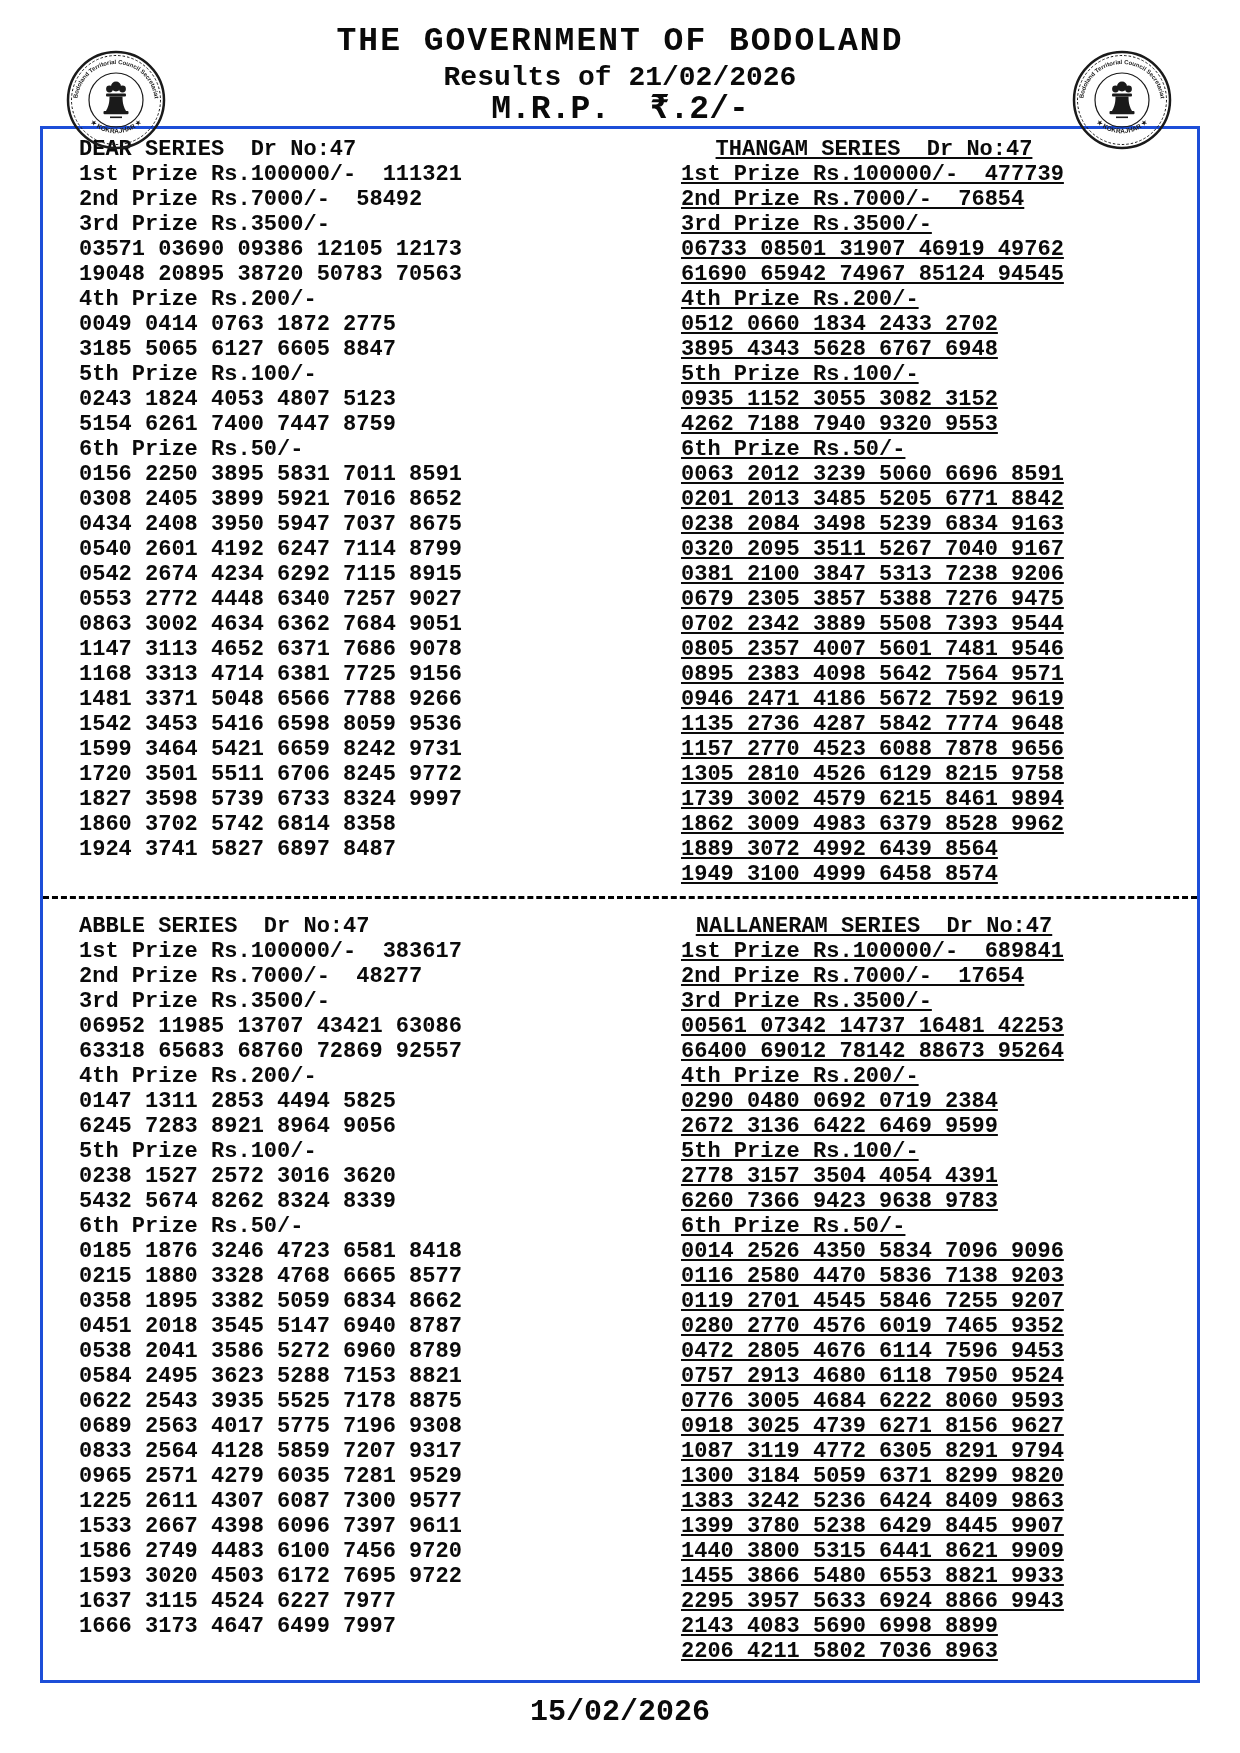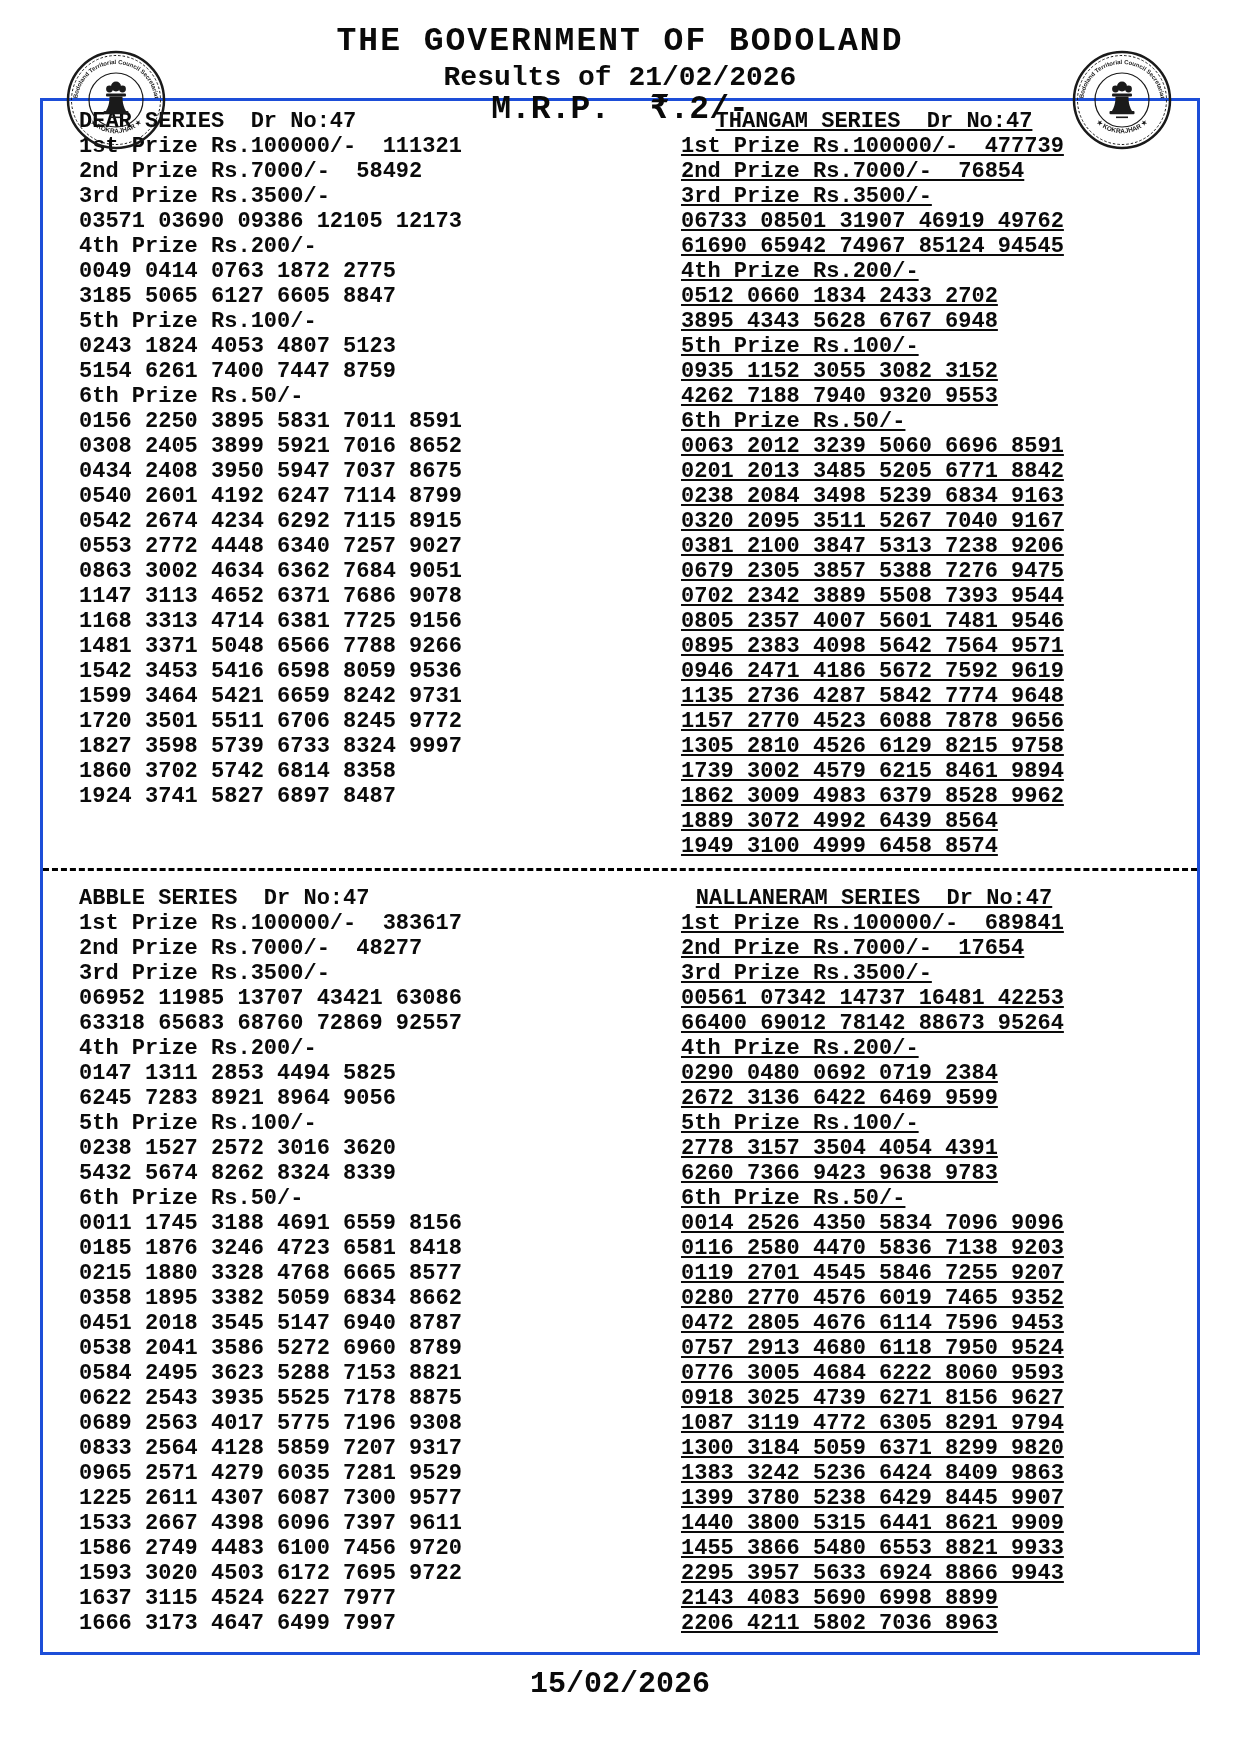--- a/index.html
+++ b/index.html
@@ -6,21 +6,21 @@
   .page{
     position:relative;
     width:1240px;height:1753px;
     background:#ffffff;
     color:#0a0a0a;
     font-family:"Liberation Mono","DejaVu Sans Mono",monospace;
     font-weight:bold;
     overflow:hidden;
   }
   
-  .header{position:relative;height:98px;}
+  .header{position:relative;height:126px;}
   .logo{position:absolute;top:50px;width:100px;height:100px;}
   .logo-left{left:66px;}
   .logo-right{left:1072px;}
   .page-title{
     text-align:center;margin-top:0;padding-top:24px;
     font-size:33px;line-height:36px;letter-spacing:2px;white-space:pre;
   }
   .page-subtitle{
     text-align:center;font-size:28px;line-height:32px;margin-top:2px;white-space:pre;
   }
@@ -96,20 +96,21 @@
   </div>
 
   <div class="results-box">
     <div class="half half-top" id="half-top">
         <div class="series col-left">
           <div class="line series-title">DEAR SERIES  Dr No:47</div>
           <div class="line prize-label">1st Prize Rs.100000/-  111321</div>
           <div class="line prize-label">2nd Prize Rs.7000/-  58492</div>
           <div class="line prize-label">3rd Prize Rs.3500/-</div>
           <div class="line number-row">03571 03690 09386 12105 12173</div>
+          <div class="line number-row">19048 20895 38720 50783 70563</div>
           <div class="line prize-label">4th Prize Rs.200/-</div>
           <div class="line number-row">0049 0414 0763 1872 2775</div>
           <div class="line number-row">3185 5065 6127 6605 8847</div>
           <div class="line prize-label">5th Prize Rs.100/-</div>
           <div class="line number-row">0243 1824 4053 4807 5123</div>
           <div class="line number-row">5154 6261 7400 7447 8759</div>
           <div class="line prize-label">6th Prize Rs.50/-</div>
           <div class="line number-row">0156 2250 3895 5831 7011 8591</div>
           <div class="line number-row">0308 2405 3899 5921 7016 8652</div>
           <div class="line number-row">0434 2408 3950 5947 7037 8675</div>
@@ -169,21 +170,20 @@
           <div class="line prize-label">3rd Prize Rs.3500/-</div>
           <div class="line number-row">06952 11985 13707 43421 63086</div>
           <div class="line number-row">63318 65683 68760 72869 92557</div>
           <div class="line prize-label">4th Prize Rs.200/-</div>
           <div class="line number-row">0147 1311 2853 4494 5825</div>
           <div class="line number-row">6245 7283 8921 8964 9056</div>
           <div class="line prize-label">5th Prize Rs.100/-</div>
           <div class="line number-row">0238 1527 2572 3016 3620</div>
           <div class="line number-row">5432 5674 8262 8324 8339</div>
           <div class="line prize-label">6th Prize Rs.50/-</div>
-          <div class="line number-row">0011 1745 3188 4691 6559 8156</div>
           <div class="line number-row">0185 1876 3246 4723 6581 8418</div>
           <div class="line number-row">0215 1880 3328 4768 6665 8577</div>
           <div class="line number-row">0358 1895 3382 5059 6834 8662</div>
           <div class="line number-row">0451 2018 3545 5147 6940 8787</div>
           <div class="line number-row">0538 2041 3586 5272 6960 8789</div>
           <div class="line number-row">0584 2495 3623 5288 7153 8821</div>
           <div class="line number-row">0622 2543 3935 5525 7178 8875</div>
           <div class="line number-row">0689 2563 4017 5775 7196 9308</div>
           <div class="line number-row">0833 2564 4128 5859 7207 9317</div>
           <div class="line number-row">0965 2571 4279 6035 7281 9529</div>

